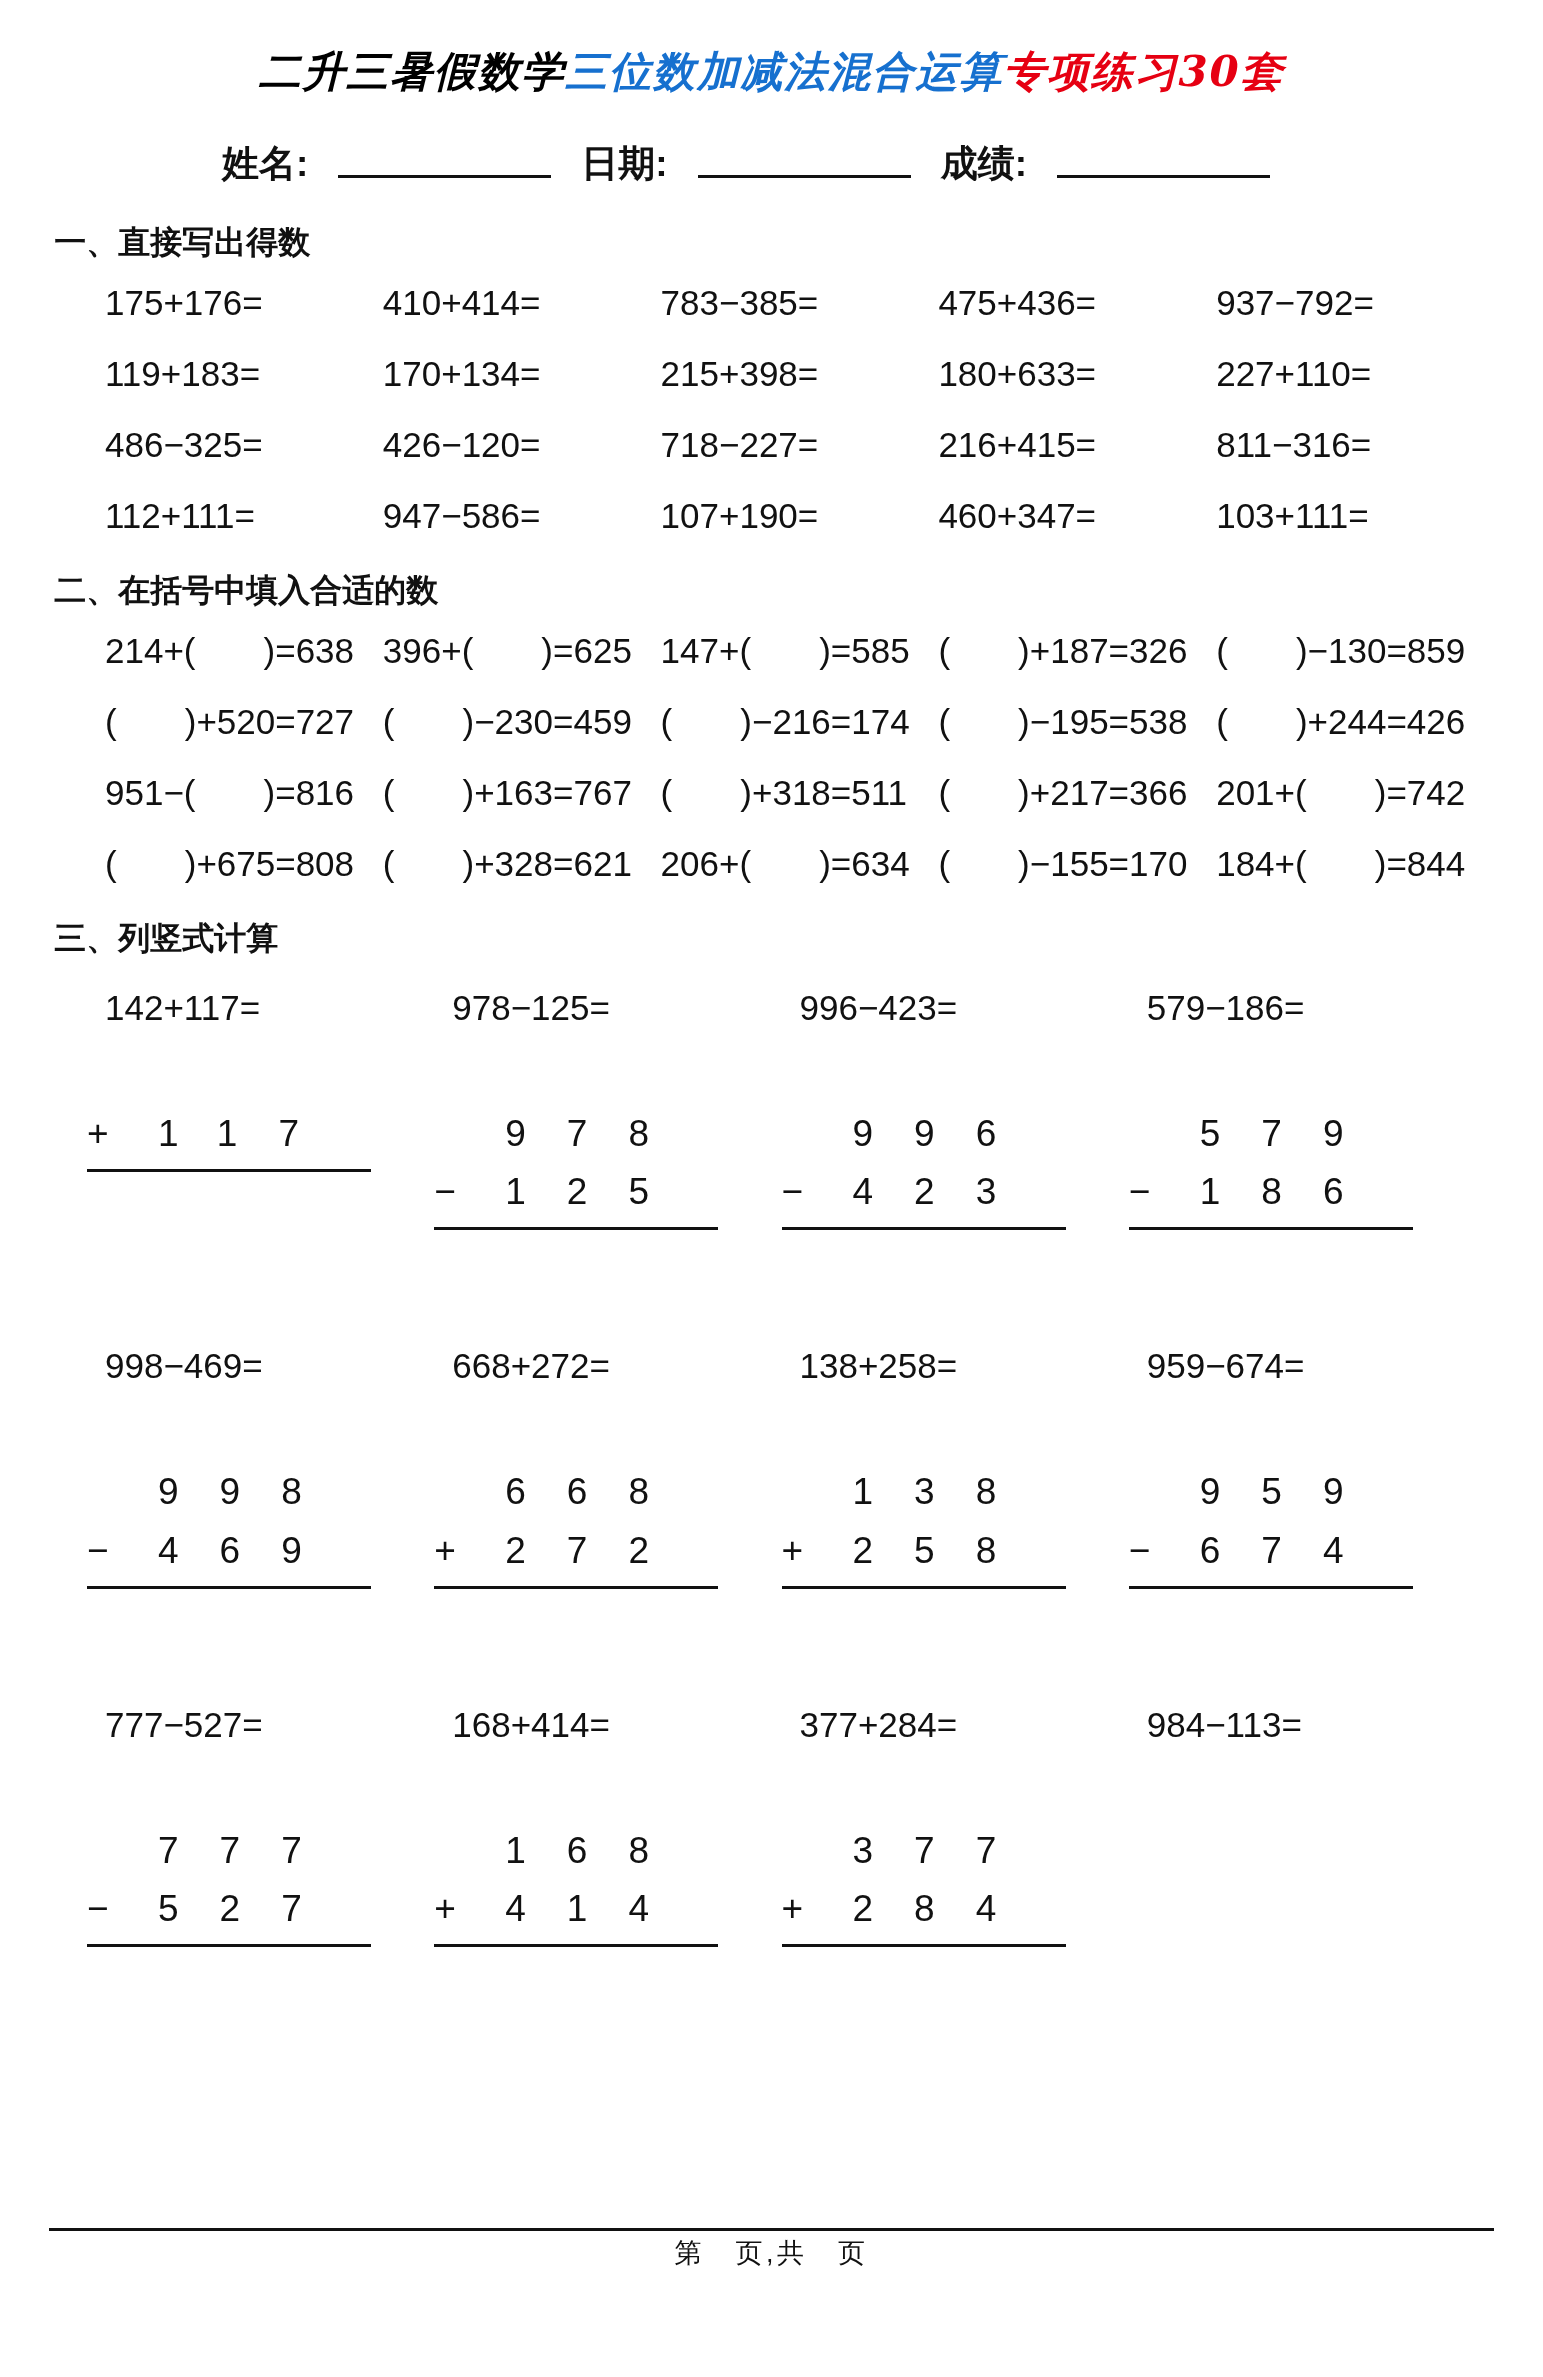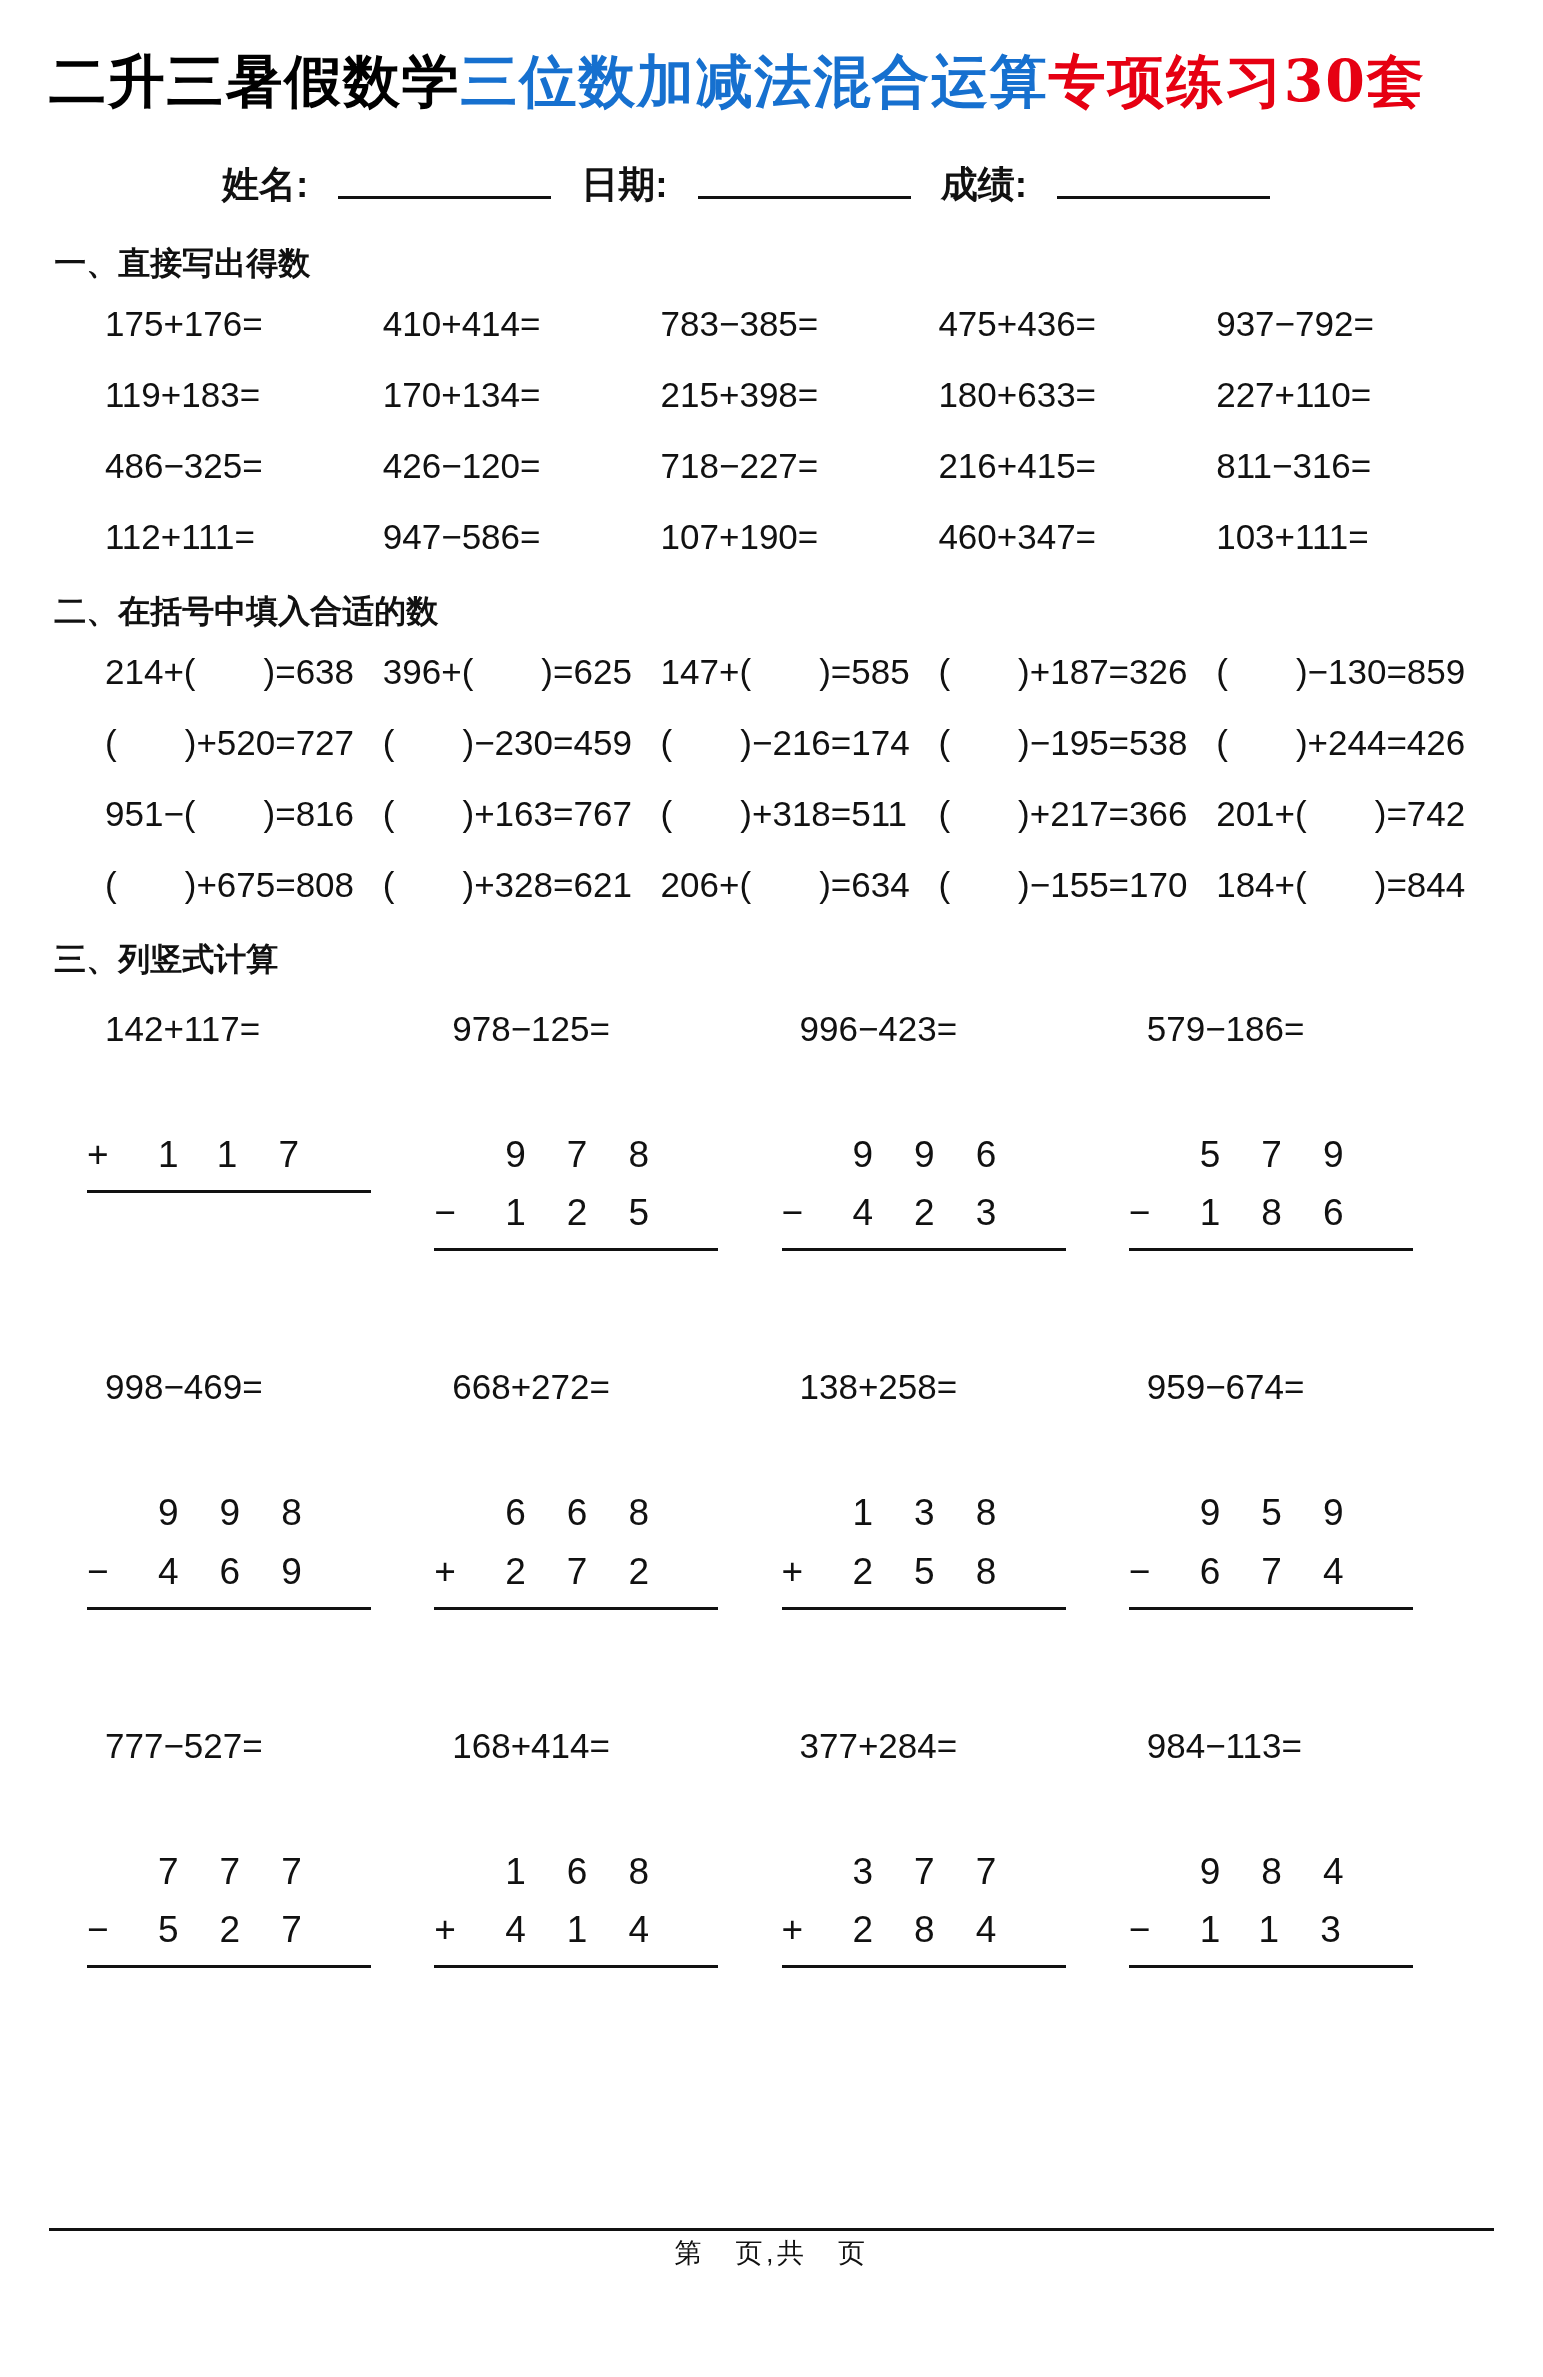--- a/index.html
+++ b/index.html
@@ -5,23 +5,23 @@
   * { margin:0; padding:0; box-sizing:border-box; }
   html,body { background:#ffffff; }
   body {
     width:1543px; height:2377px; position:relative; overflow:hidden;
     font-family:"Liberation Sans", sans-serif; color:#111;
   }
   .page { position:absolute; inset:0; padding:0 49px; }
 
   
   .title {
-    margin-top:44px; text-align:left; white-space:nowrap;
+    margin-top:44px; text-align:center; white-space:nowrap;
     font-family:"DejaVu Serif", serif; font-weight:700;
-    font-size:57px; letter-spacing:1.8px; color:#000;
+    font-size:42px; letter-spacing:1.8px; color:#000;font-style:italic;
   }
 
   
   .name-row {
     margin-top:39px; margin-left:173px;
     font-size:37px; font-weight:700;
     display:flex; align-items:flex-start; gap:30px; white-space:nowrap;
   }
   .blank {
     display:inline-block; width:213px; height:39px;
@@ -264,25 +264,20 @@
         <div class="veq">377+284=</div>
         <div class="vblock">
           <div class="vtop">377</div>
           <div class="vbot"><span class="vop">+</span><span class="vnum">284</span></div>
           <div class="vline"></div>
         </div>
       </div>
 
       <div class="vcell">
         <div class="veq">984−113=</div>
-        <div class="vblock">
-          <div class="vtop">984</div>
-          <div class="vbot"><span class="vop">−</span><span class="vnum">113</span></div>
-          <div class="vline"></div>
-        </div>
       </div>
     </div>
 
   <div class="footer">
     <div class="footer-line"></div>
     <div class="footer-text">第　页,共　页</div>
   </div>
 
 </div>
 

